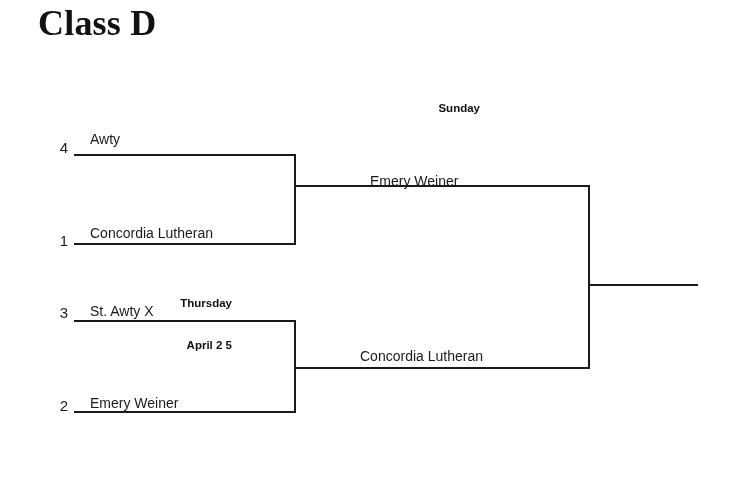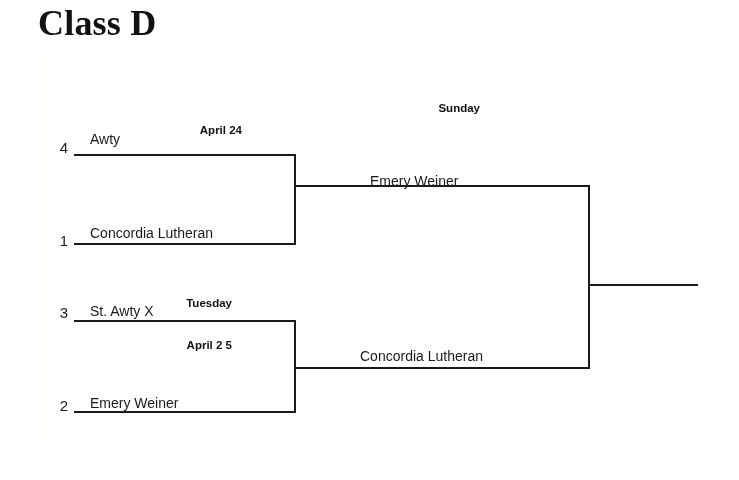--- a/index.html
+++ b/index.html
@@ -79,25 +79,24 @@
   .round-header .rh-date { display: block; }
 </style>
 </head>
 <body>
 
 <div class="bracket-field"></div>
 
 <div class="page-title">Class D</div>
 
 <div class="round-header" style="left:122px; top:95px; width:120px;">
-  <span class="rh-date">April 24</span>
 </div>
 
 <div class="round-header" style="left:112px; top:268px; width:120px;">
-  <span class="rh-day">Tuesday</span>
+  <span class="rh-day">Thursday</span>
   <span class="rh-date">April 2 5</span>
 </div>
 
 <div class="round-header" style="left:360px; top:73px; width:120px;">
   <span class="rh-day">Sunday</span>
 </div>
 
 <div class="seed" style="left:52px; top:139px; width:16px;">4</div>
 <div class="slot-label" style="left:90px; top:131px; width:200px;">Awty</div>
 <div class="hline" style="left:74px; top:154px; width:222px;"></div>

